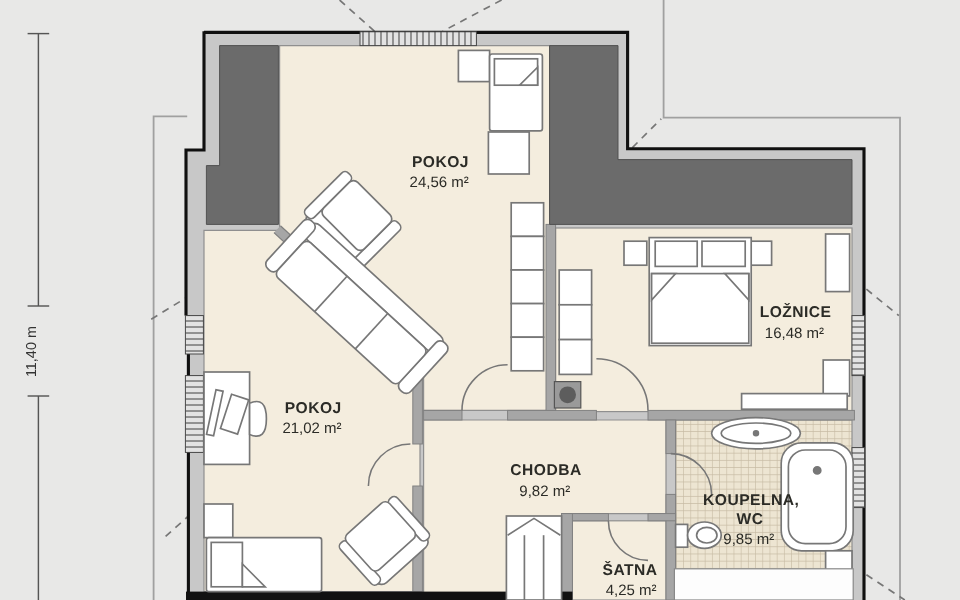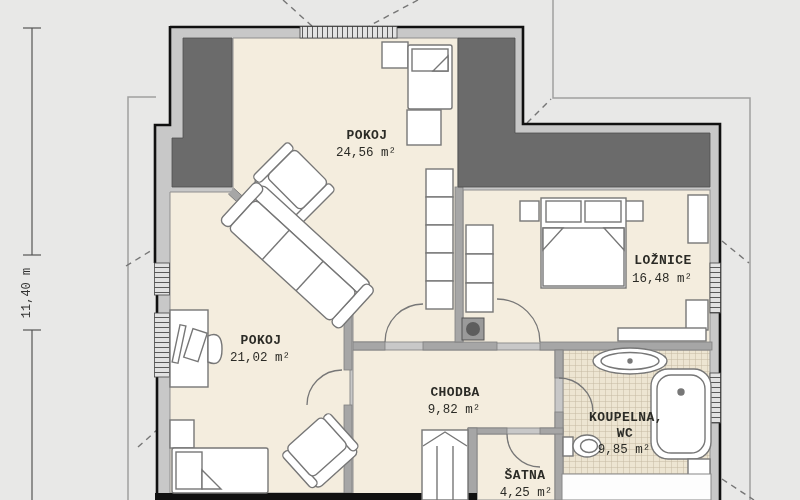--- a/index.html
+++ b/index.html
@@ -1,17 +1,17 @@
 <!DOCTYPE html>
 <html><head>
 <meta charset="utf-8">
 <style>
   html,body{margin:0;padding:0;background:#e8e8e7;}
   #stage{width:800px;height:500px;position:relative;overflow:hidden;
-         font-family:Liberation Mono, monospace;}
+         font-family:Liberation Sans, sans-serif;}
   svg{display:block;}
   text{fill:#2b2b26;}
   .room-name{font-size:13px;font-weight:700;letter-spacing:.4px;}
   .room-area{font-size:12.5px;font-weight:400;}
   .dim-text{font-size:12px;font-weight:400;fill:#333;}
 </style>
 </head>
 <body>
 
 <div id="stage">

